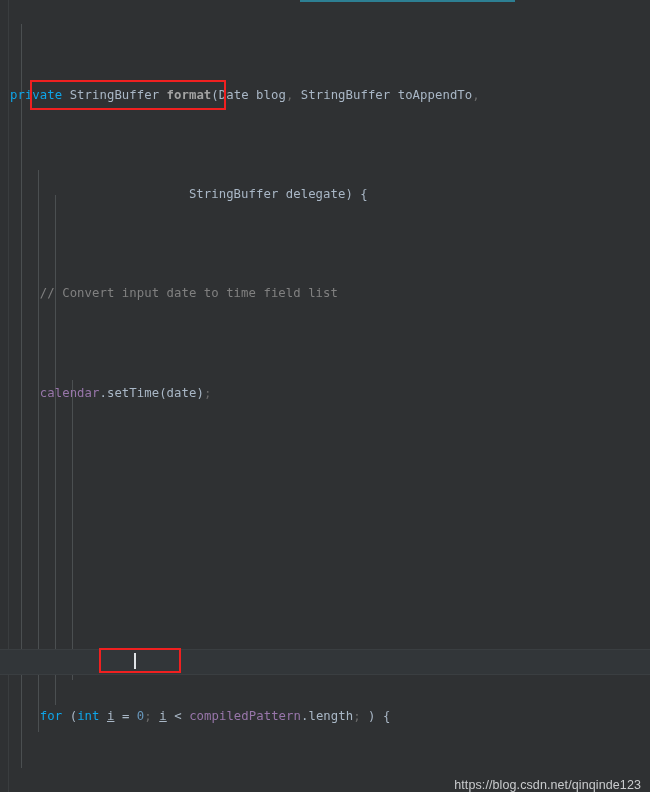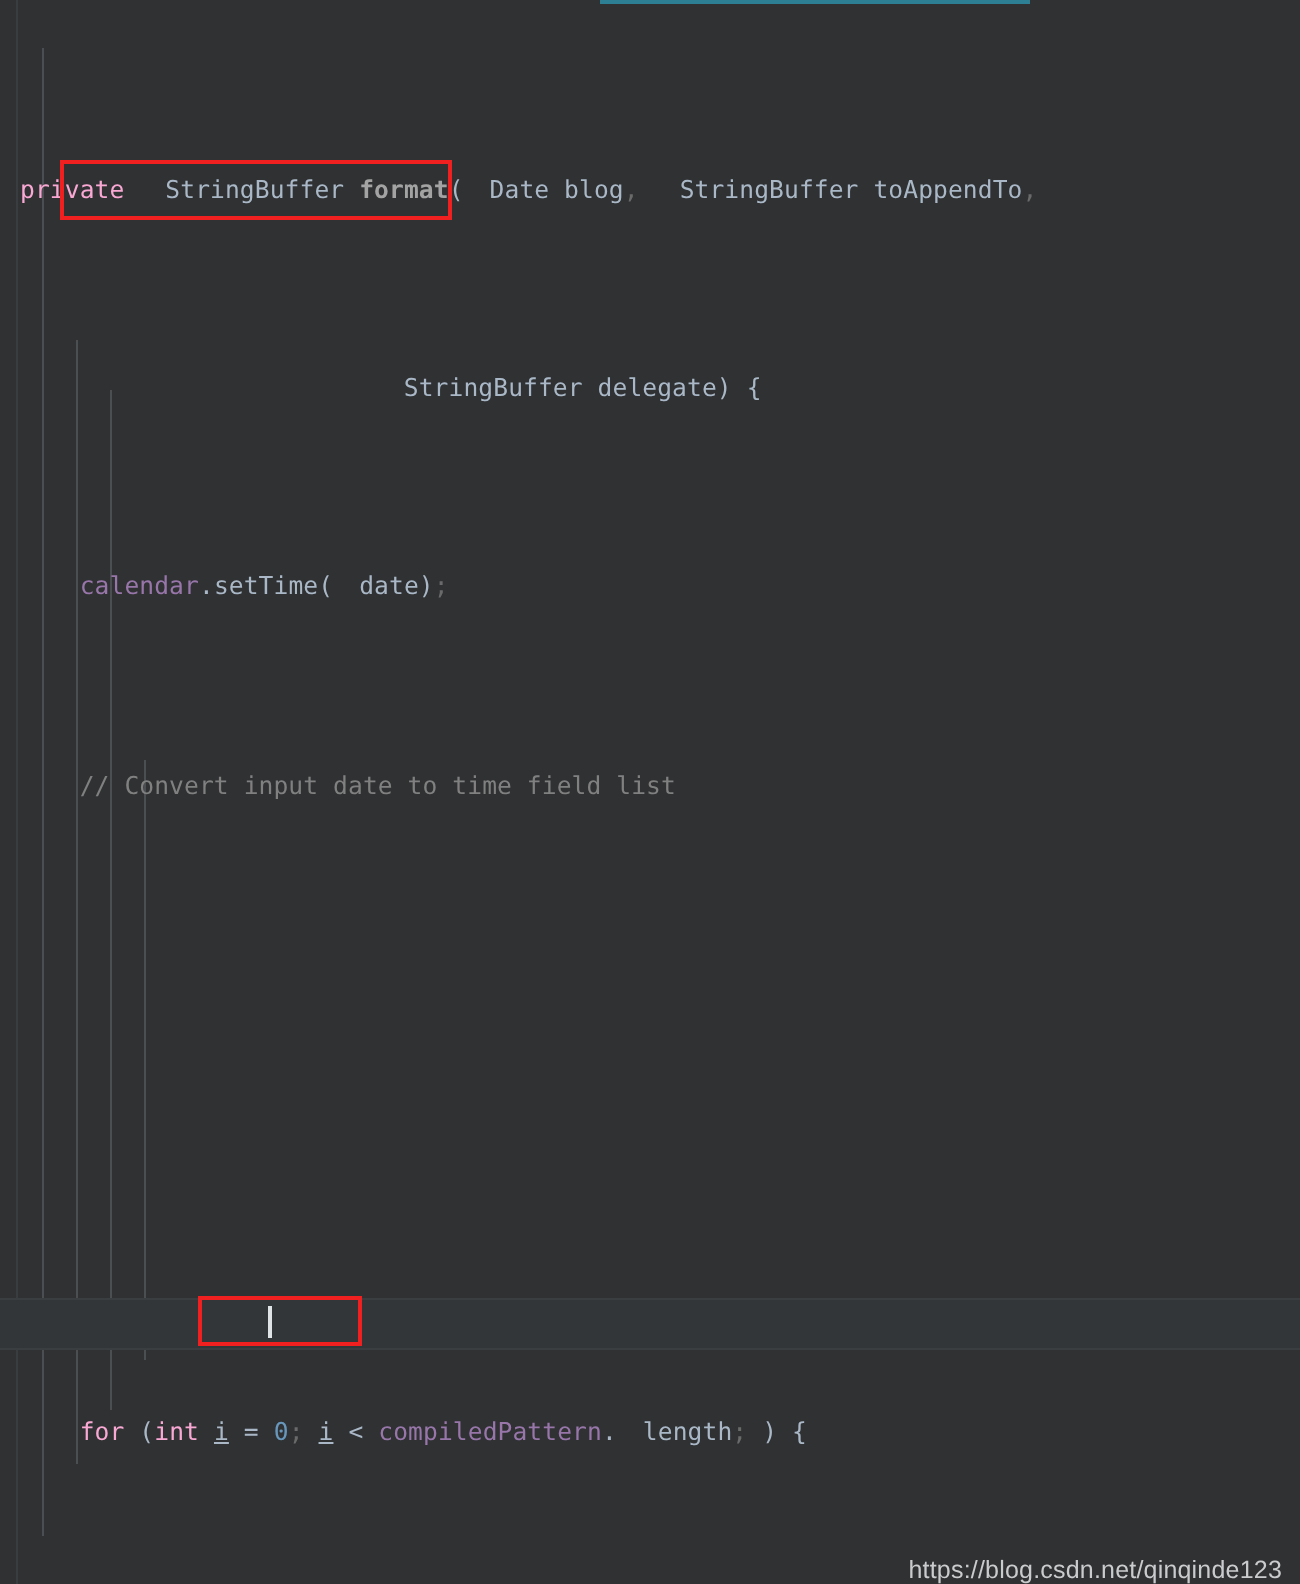--- a/index.html
+++ b/index.html
@@ -74,30 +74,30 @@
     position: absolute;
     left: 0;
     width: 650px;
     height: 24px;
     background: #323639;
     border-top: 1px solid #3a3e41;
     border-bottom: 1px solid #3a3e41;
   }
 
   
-  .kw   { color: #f9a8d4; }
+  .kw   { color: #0ea5e9; }
   .num  { color: #6897bb; }          
   .cmt  { color: #808080; }          
   .fld  { color: #9876aa; }  
   .mth  { color: #a9b7c6; }          
   .mthb { color: #a3a3a3; font-weight: bold; }
   .pun  { color: #a9b7c6; }
   .sem  { color: #6a6a6a; }          
   .loc  { color: #a9b7c6; text-decoration: underline; }  
-  .plain{ color: #a9b7c6; margin-left: 13px; }
+  .plain{ color: #a9b7c6; }
 
   
   .caret {
     position: absolute;
     width: 2px;
     height: 16px;
     background: #dfe3e6;
   }
 
   
@@ -138,23 +138,23 @@
     </div>
 
   <div class="current-line" id="currentLine" style="top: 649px; background: rgb(50, 54, 57);"></div>
 
   <div class="code">
 
     <div class="line"><span class="kw">private</span> <span class="plain">StringBuffer</span> <span class="mthb">format</span><span class="pun">(</span><span class="plain">Date blog</span><span class="sem">,</span> <span class="plain">StringBuffer toAppendTo</span><span class="sem">,</span></div>
 
     <div class="line">                        <span class="plain">StringBuffer delegate</span><span class="pun">) {</span></div>
 
+    <div class="line">    <span class="cmt">// Convert input date to time field list</span></div>
+
     <div class="line">    <span class="fld">calendar</span><span class="pun">.</span><span class="mth">setTime</span><span class="pun">(</span><span class="plain">date</span><span class="pun">)</span><span class="sem">;</span></div>
-
-    <div class="line">    <span class="cmt">// Convert input date to time field list</span></div>
 
     <div class="line"> </div>
 
 
     <div class="line"> </div>
 
     <div class="line">    <span class="kw">for</span> <span class="pun">(</span><span class="kw">int</span> <span class="loc">i</span> <span class="pun">=</span> <span class="num">0</span><span class="sem">;</span> <span class="loc">i</span> <span class="pun">&lt;</span> <span class="fld">compiledPattern</span><span class="pun">.</span><span class="plain">length</span><span class="sem">;</span> <span class="pun">) {</span></div>
 
     
 

